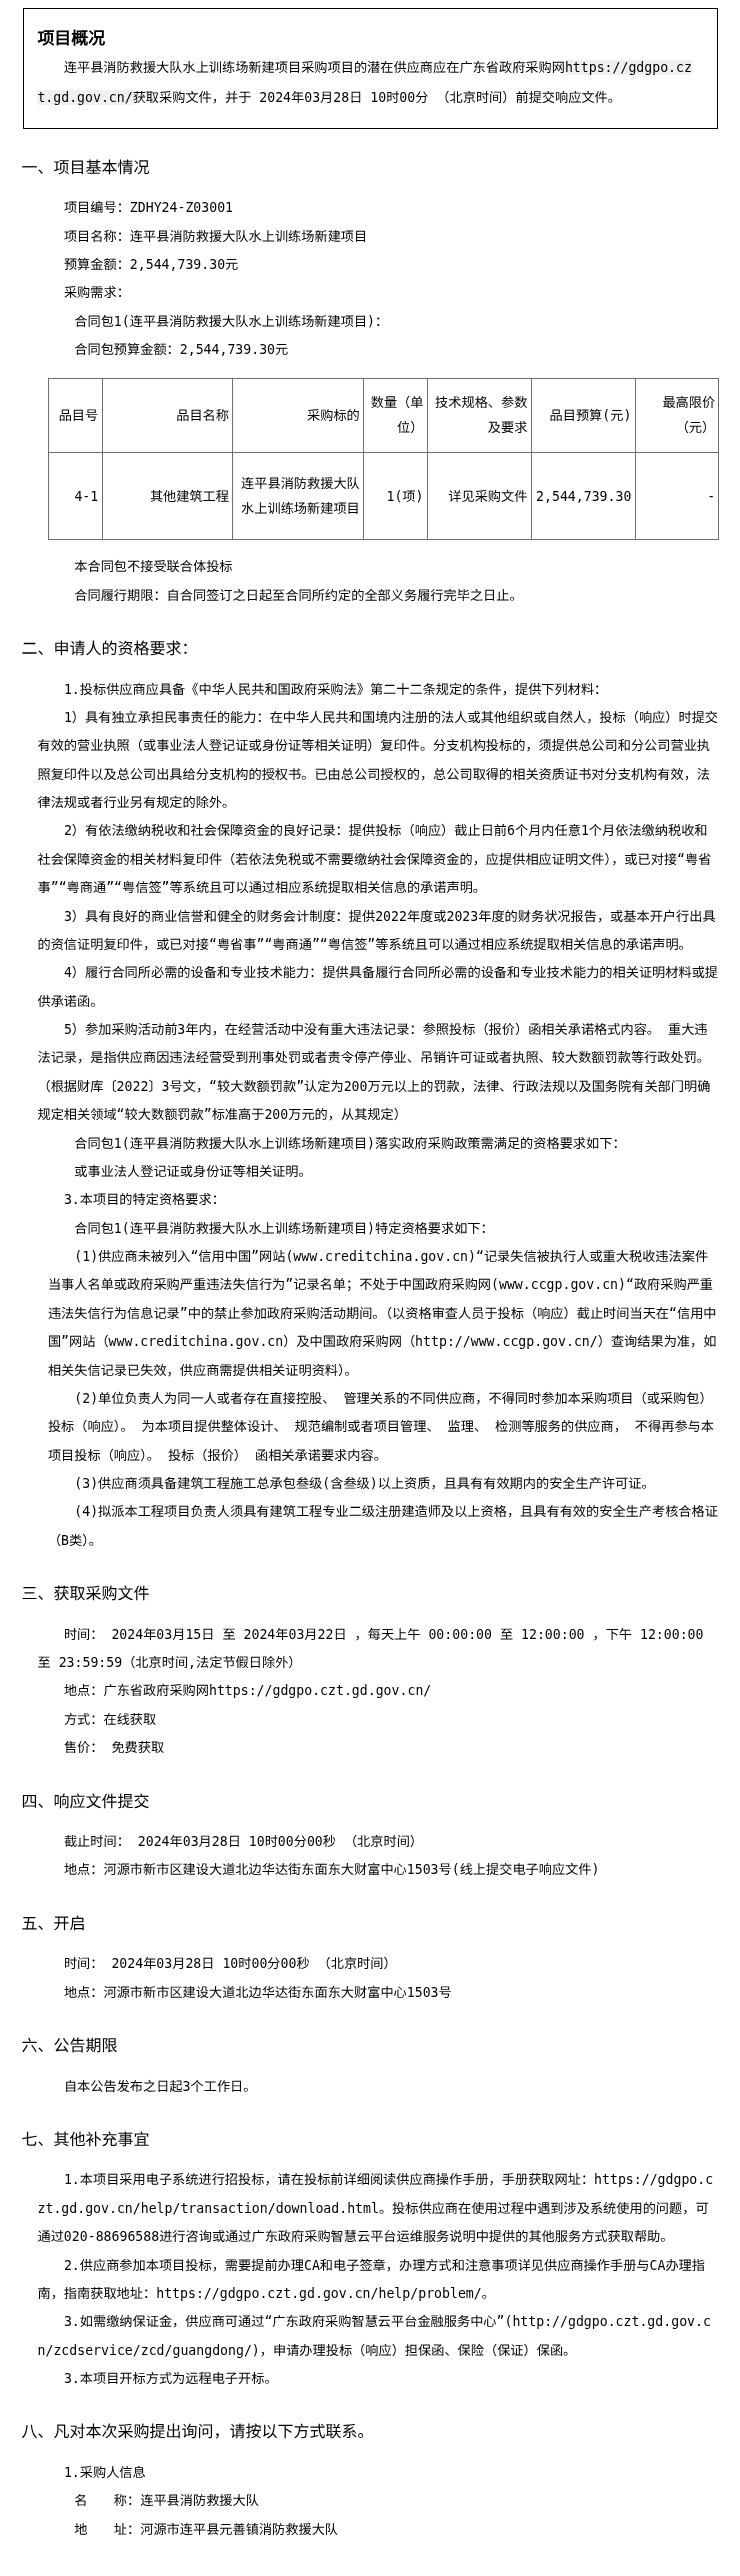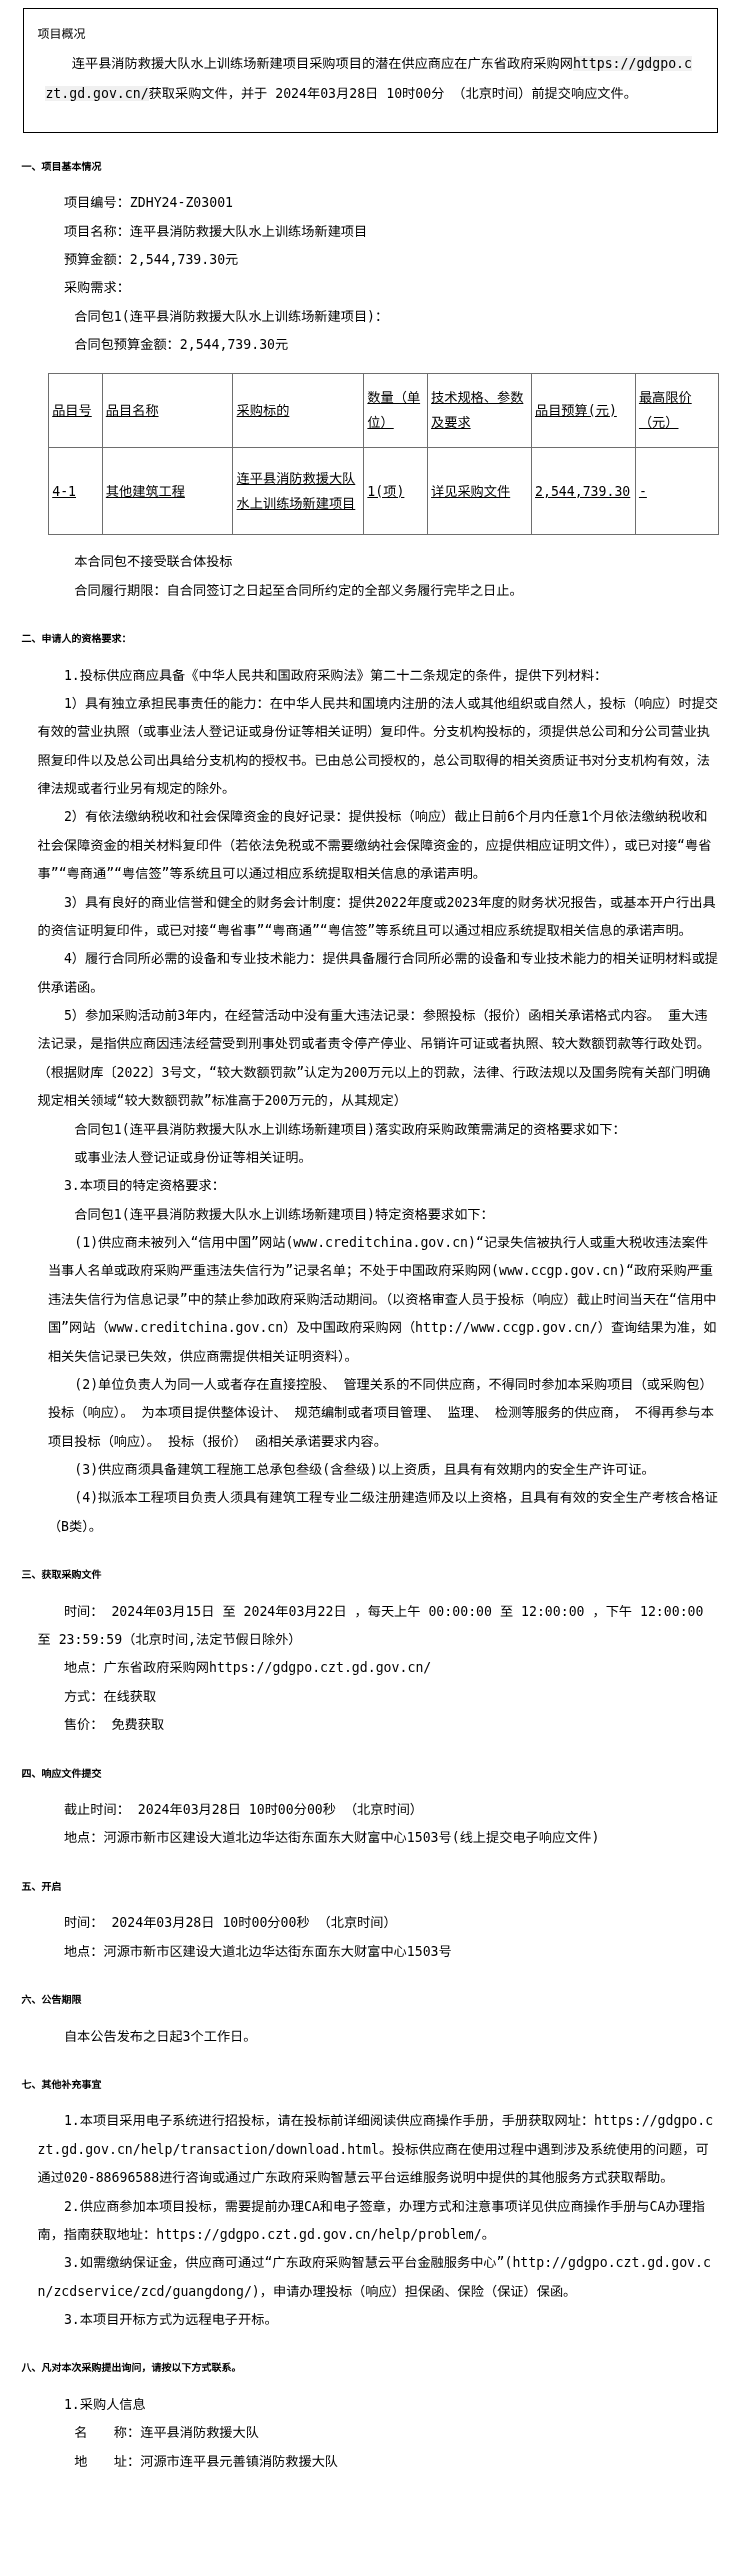--- a/index.html
+++ b/index.html
@@ -1,26 +1,26 @@
 <!DOCTYPE html>
 <html lang="zh-CN" style="font-size:13.2px"><head>
 <meta charset="utf-8">
 <style>
   html,body{margin:0;padding:0;background:#ffffff;color:#000000;}
   body{font-family:"DejaVu Sans Mono",monospace;}
   .page{width:741px;box-sizing:border-box;padding:8.3px 21.5px 33px;font-size:13.2px;}
   .overview-box{border:0.8px solid #000;padding:10px 13.2px 15px;margin:0 1.7px 23px 1.7px;}
-  .overview-title{font-weight:normal;font-size:12px;margin:5px 0 4px;}
-  .overview-text{margin:8px;line-height:2.25;text-indent:2em;word-break:break-all;}
+  .overview-title{font-weight:bold;font-size:17px;margin:5px 0 4px;}
+  .overview-text{margin:0;line-height:2.25;text-indent:2em;word-break:break-all;}
   .hl{background:#f0f0f0;}
-  h2.sec{font-size:10px;font-weight:bold;margin:25px 0 16.5px;}
+  h2.sec{font-size:16px;font-weight:normal;margin:25px 0 16.5px;}
   p.para{margin:0;line-height:2.15;word-break:break-all;}
   p.b{text-indent:2em;margin-left:16px;}
   p.c{margin-left:2em;text-indent:2em;}
-  table.ptable{border-collapse:collapse;width:calc(100% - 2em);margin:13.2px 0 13.2px 2em;text-align:left;table-layout:fixed;text-decoration:underline;}
+  table.ptable{border-collapse:collapse;width:calc(100% - 2em);margin:13.2px 0 13.2px 2em;text-align:right;table-layout:fixed;}
   table.ptable th,table.ptable td{border:0.8px solid #6e6e6e;font-weight:normal;padding:11.6px 3.3px;line-height:1.9;word-break:break-all;}
   table.ptable td{padding:18px 3.3px;}
 </style>
 </head>
 <body>
 
 <div class="page">
 
   <div class="overview-box">
     <div class="overview-title">项目概况</div>

